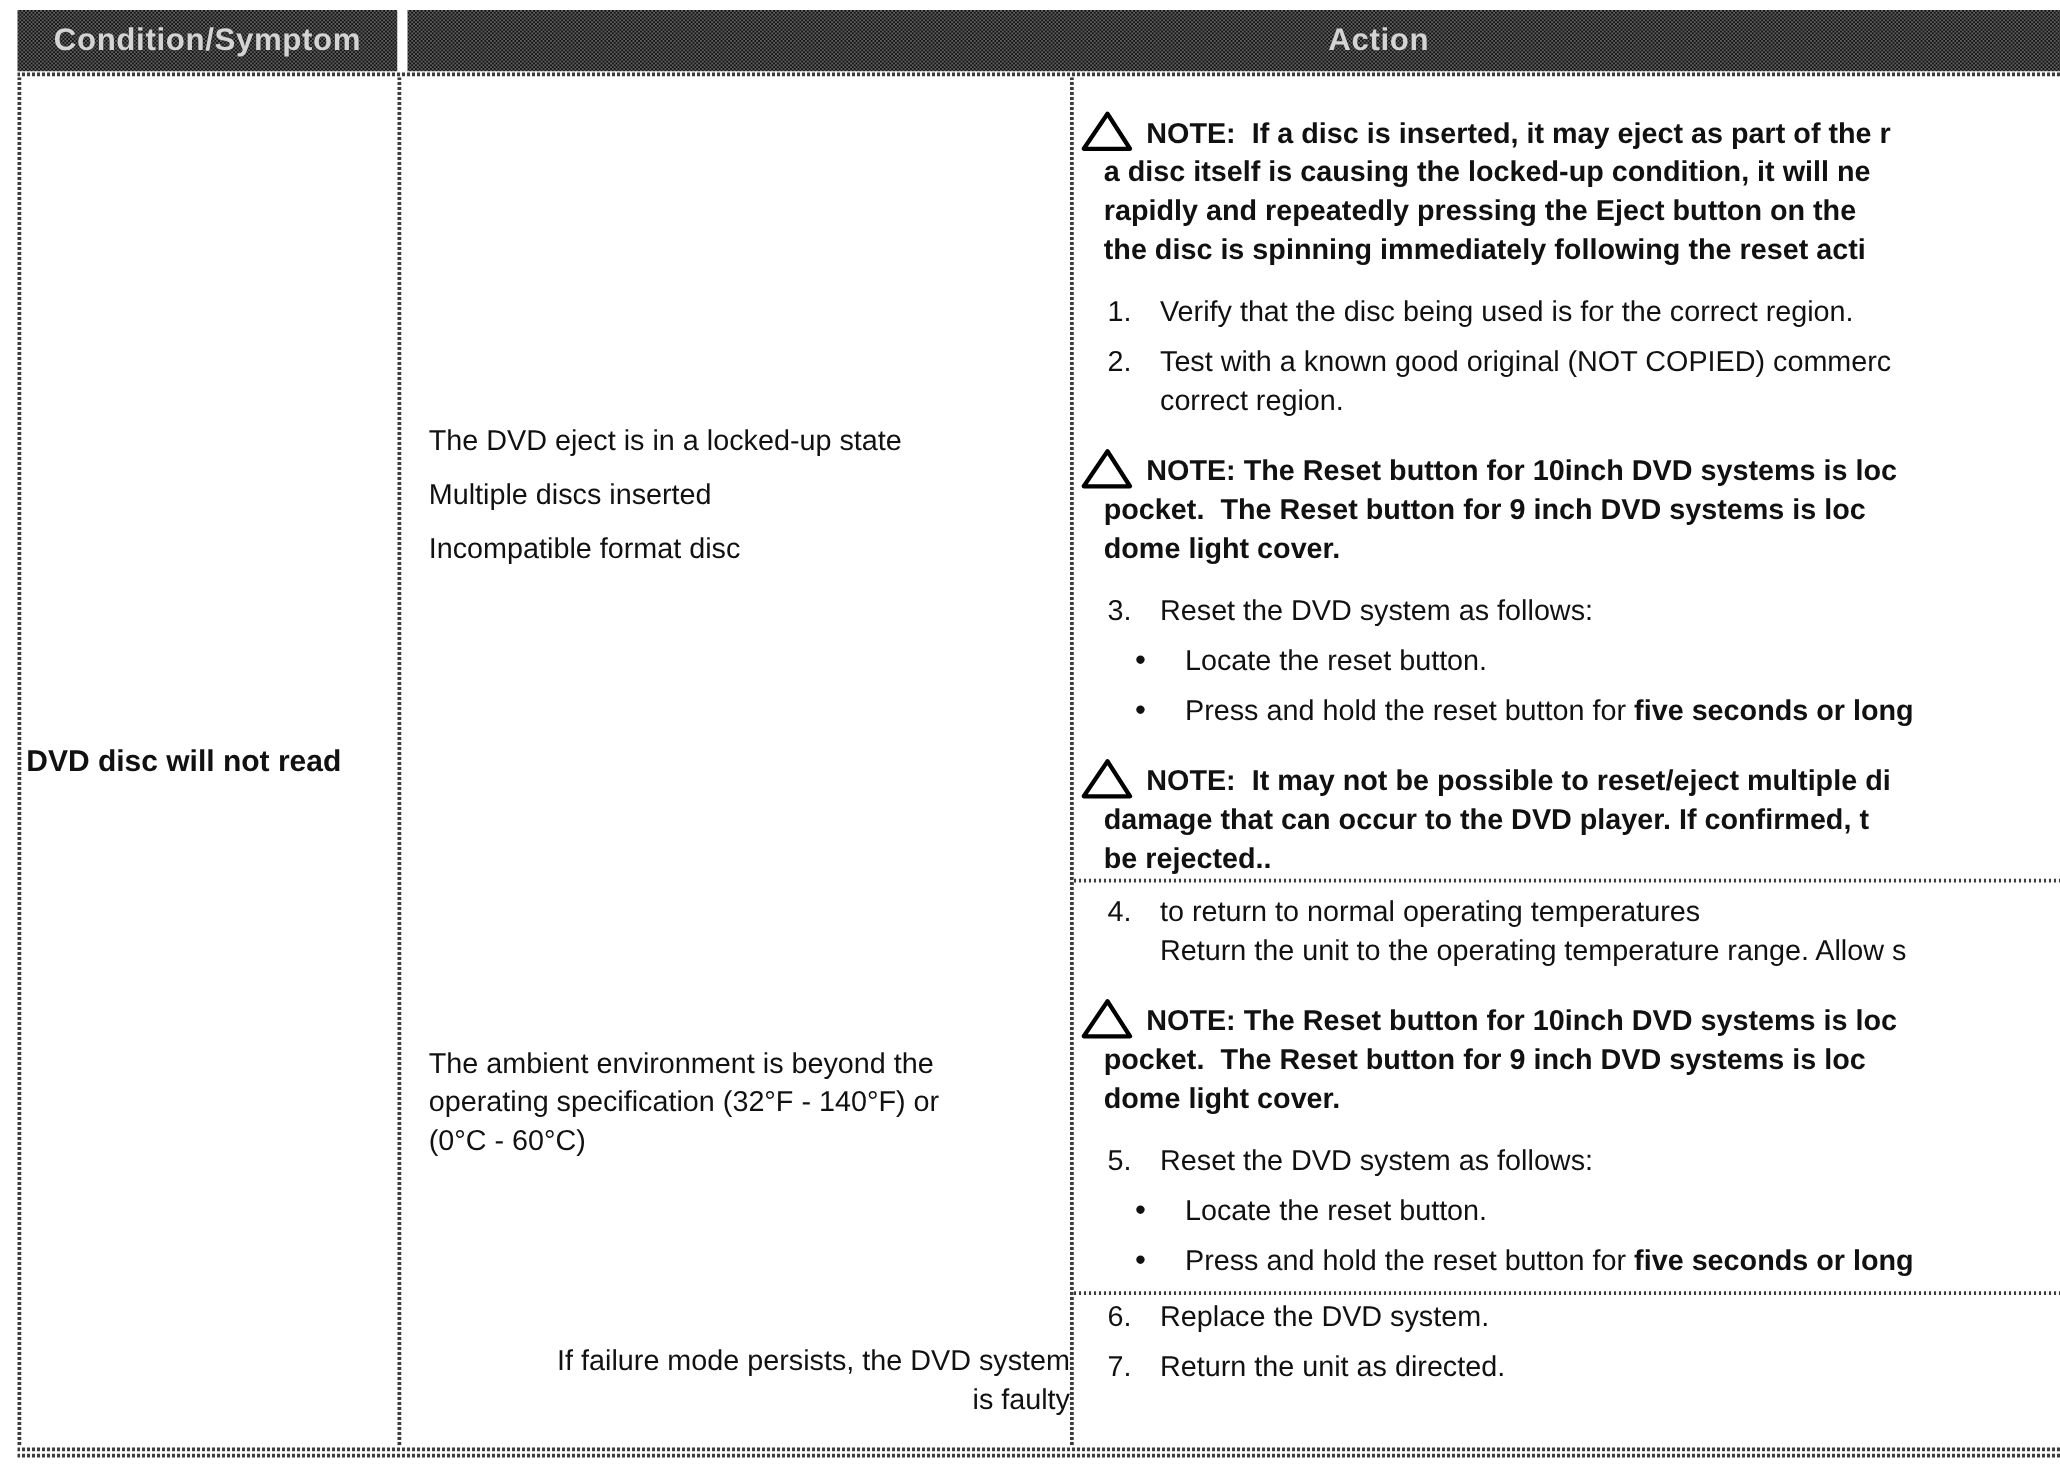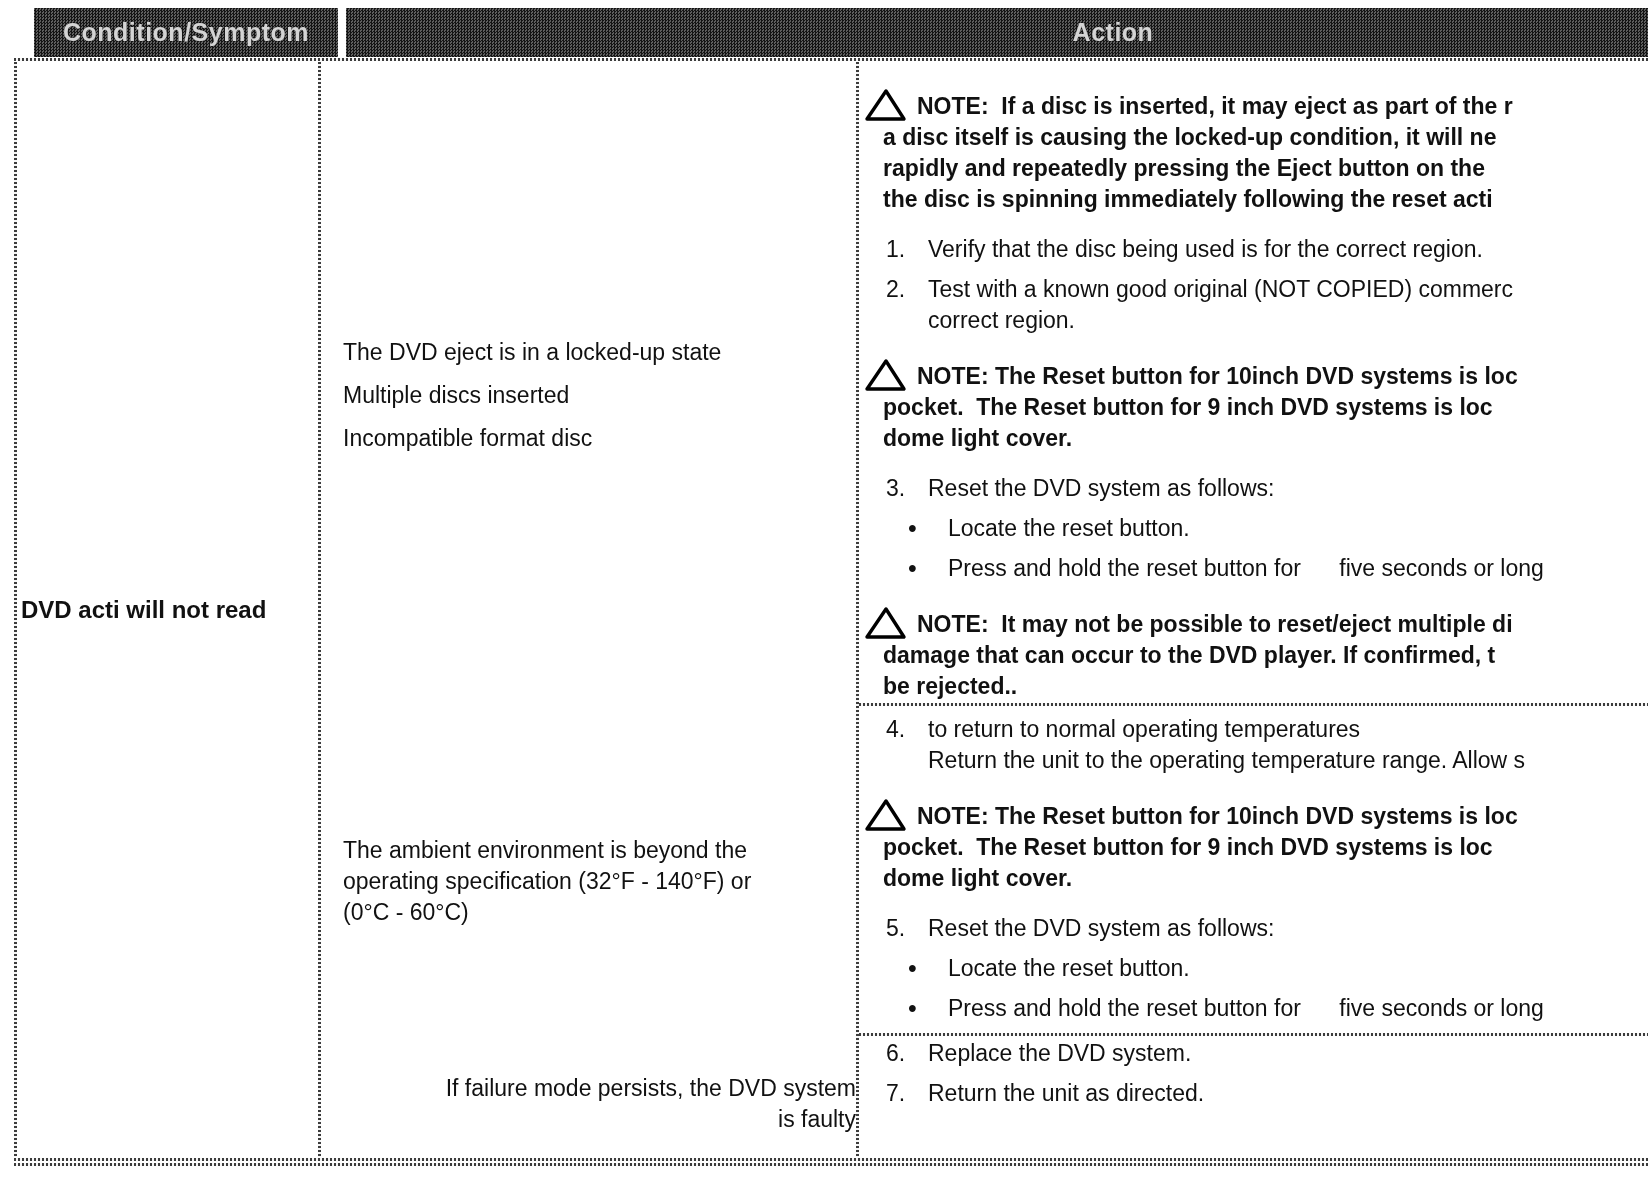--- a/index.html
+++ b/index.html
@@ -6,21 +6,21 @@
   .canvas{position:relative;width:1648px;height:1180px;background:#ffffff;overflow:hidden;
           font-family:"Liberation Sans",sans-serif;color:#111;}
   *{box-sizing:border-box;}
 
   
   .thead{position:absolute;left:14px;top:8px;width:1866px;height:49px;display:flex;}
   .th{height:100%;display:flex;align-items:center;justify-content:center;
       font-weight:bold;font-size:25px;letter-spacing:.5px;color:#d4d4d4;
       background:repeating-conic-gradient(#141414 0% 25%, #5e5e5e 0% 50%) 0 0/3px 3px;
       text-shadow:0 0 1px #2a2a2a;}
-  .th.c1{width:304px;margin-left:20px;}
+  .th.c1{width:304px;}
   .th.c2{width:534px;}
   .th.c3{flex:1;}
   .hgap{width:4px;height:100%;background:#fff;}
 
   
   .hline{height:3px;background:repeating-linear-gradient(90deg,#3c3c3c 0 2px,#f6f6f6 2px 4px);}
   .vline{position:absolute;top:0;bottom:0;width:3px;
          background:repeating-linear-gradient(180deg,#3c3c3c 0 2px,#f6f6f6 2px 4px);}
   .under-header{position:absolute;left:14px;top:58px;width:1866px;}
   .bottom-band{position:absolute;left:14px;top:1158px;width:1866px;}
@@ -59,21 +59,21 @@
   .tri{display:inline-block;width:44px;height:34px;margin-left:-20px;margin-right:10px;
        vertical-align:-8px;}
   .tri svg{display:block;}
 
   
   .li{font-size:23px;line-height:31px;margin:9px 0;padding-left:27px;display:flex;}
   .li .num{width:42px;flex:none;}
   .li.bullet{padding-left:49px;}
   .li.bullet .num{width:40px;font-size:25px;}
   .tline{white-space:pre;}
-  .b{font-weight:normal;margin-left:32px;}
+  .b{font-weight:bold;}
 </style>
 </head>
 <body>
 
 <div class="canvas">
 
   <div class="thead">
     <div class="th c1">Condition/Symptom</div>
     <div class="hgap"></div>
     <div class="hgap"></div>
@@ -81,21 +81,21 @@
   </div>
 
   <div class="hline under-header"></div>
 
   <div class="tbody">
     <div class="vline v0"></div>
     <div class="vline v1"></div>
     <div class="vline v2"></div>
 
     <div class="colc col1">
-      <div class="cond">DVD acti will not read</div>
+      <div class="cond">DVD disc will not read</div>
     </div>
 
     <div class="colc col2">
         <div class="cgroup cg0">
           <div class="cline">The DVD eject is in a locked-up state</div>
           <div class="cline">Multiple discs inserted</div>
           <div class="cline">Incompatible format disc</div>
         </div>
         <div class="cgroup cg1">
           <div class="cline">The ambient environment is beyond the</div>

